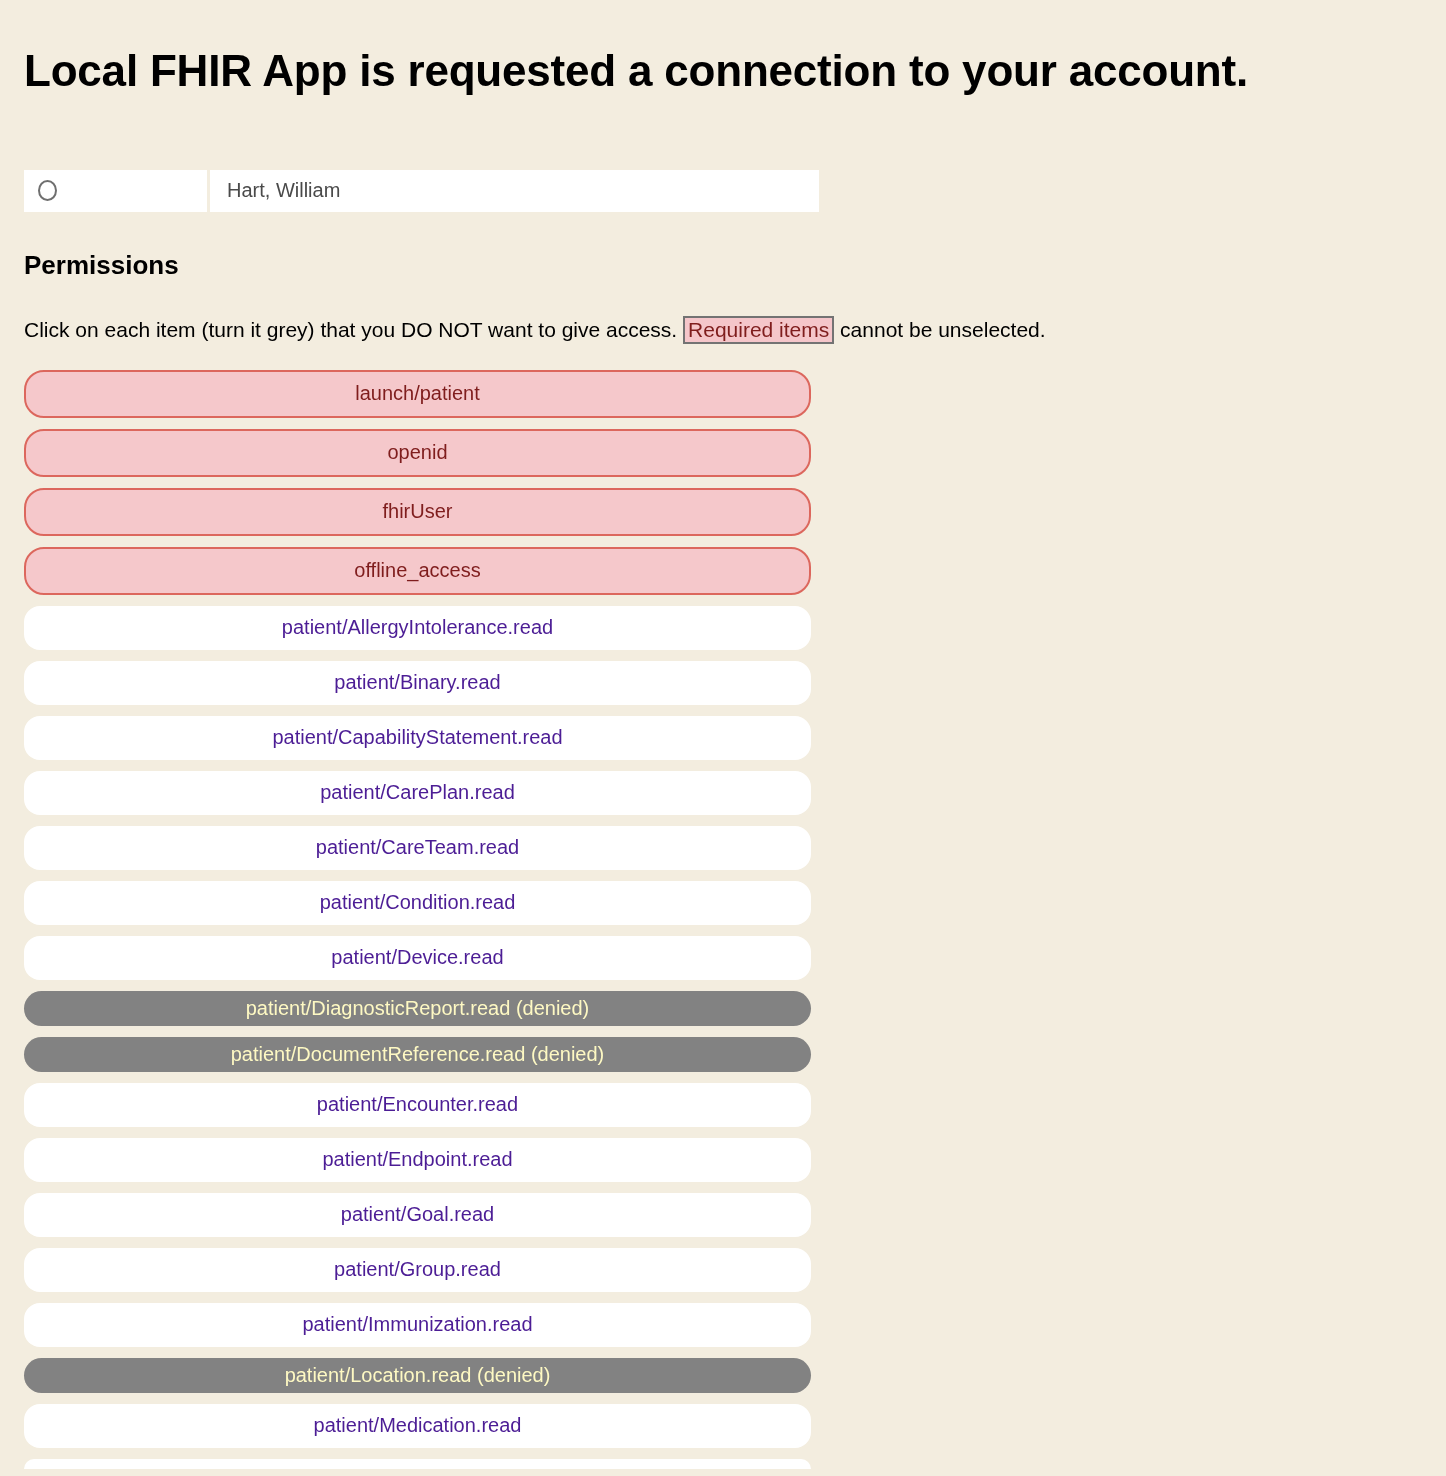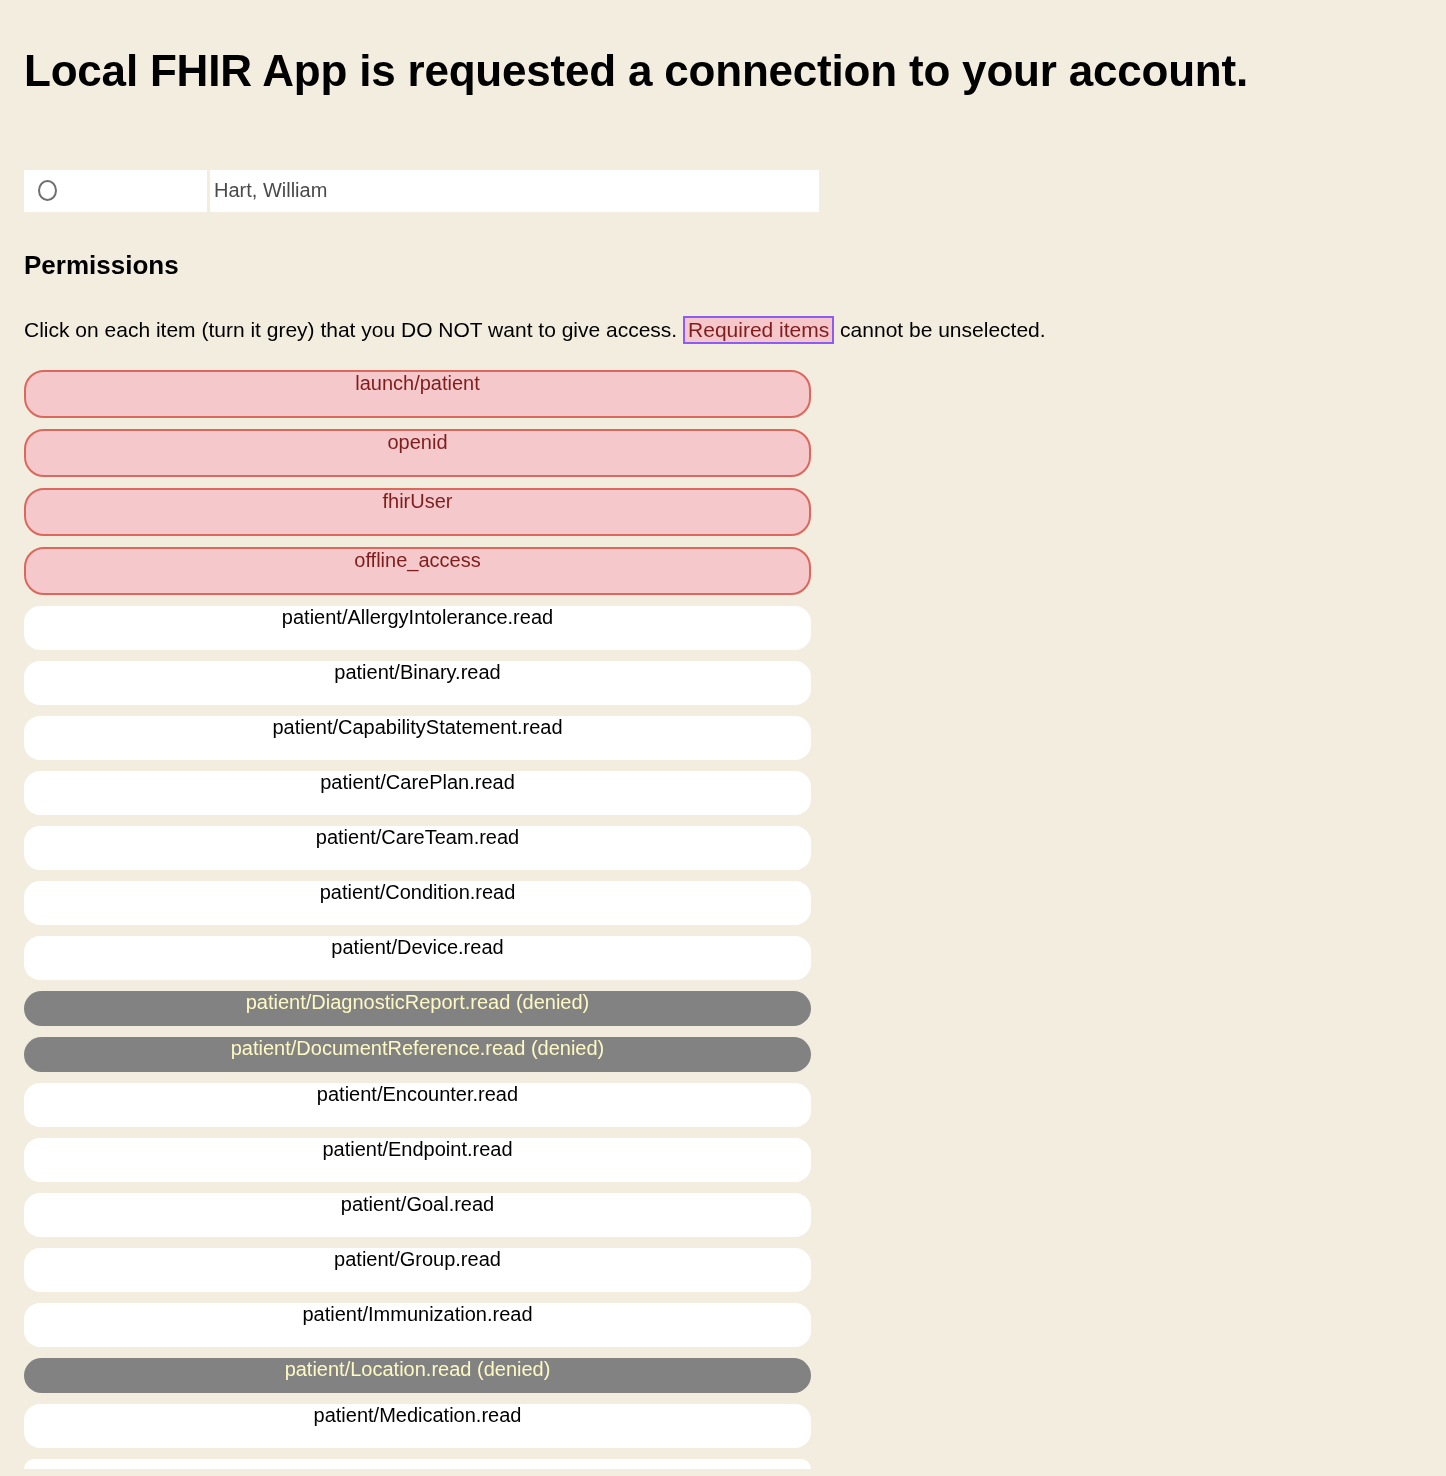--- a/index.html
+++ b/index.html
@@ -46,68 +46,69 @@
     border: 2px solid #6f6f6f;
     border-radius: 50%;
     background: #ffffff;
     box-sizing: border-box;
   }
   .cell-name {
     flex: 1;
     background: #ffffff;
     display: flex;
     align-items: center;
-    padding-left: 4px;
+    padding-left: 17px;
     font-size: 20px;
     color: #4a4a4a;
   }
   .section-heading {
     margin: 38px 0 12px 0;
     font-size: 26px;
     font-weight: bold;
   }
   .instruction {
     margin: 36px 0 0 0;
     font-size: 21px;
     line-height: 1.25;
   }
   .required-highlight {
     background: #f5c6ca;
-    border: 2px solid #8b5cf6;
+    border: 2px solid #737373;
     color: #7f1d1d;
     padding: 0 3px 1px 3px;
   }
   
   .perm-list {
     margin-top: 27px;
     width: 787px;
   }
   .perm {
     width: 100%;
     box-sizing: border-box;
     display: flex;
+    align-items: center;
     justify-content: center;
     font-size: 20px;
     text-align: center;
     margin-bottom: 11px;
     cursor: pointer;
   }
   .perm.required {
     height: 48px;
     background: #f5c8cb;
     border: 2px solid #dc675d;
     border-radius: 20px;
     color: #7f1d1d;
   }
   .perm.allowed {
     height: 44px;
     background: #ffffff;
     border: none;
     border-radius: 16px;
-    color: #000000;
+    color: #4c1d95;
   }
   .perm.denied {
     height: 35px;
     background: #828282;
     border: none;
     border-radius: 18px;
     color: #fef9c3;
   }
   .perm.partial {
     height: 10px;

